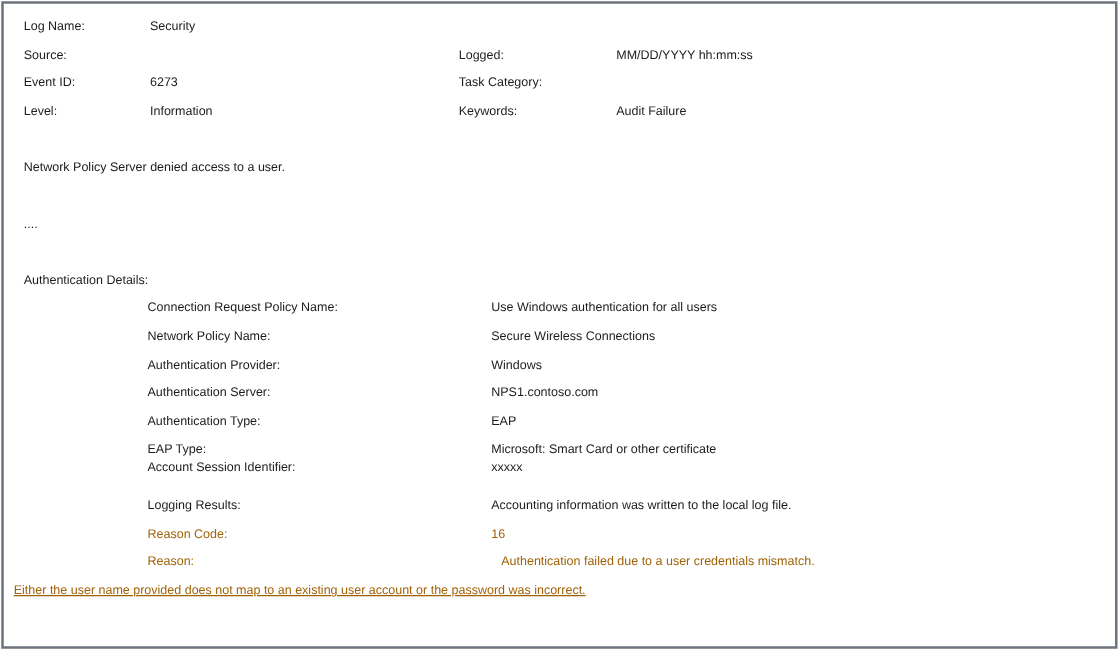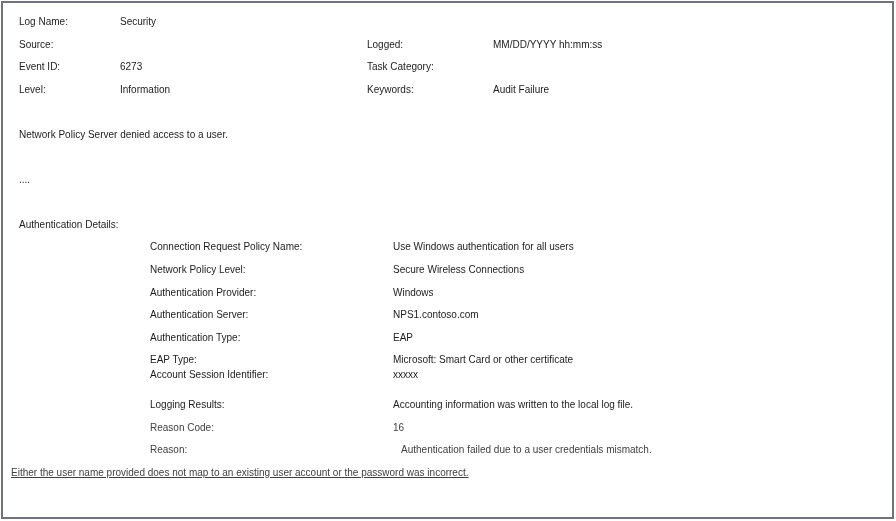--- a/index.html
+++ b/index.html
@@ -11,26 +11,26 @@
     position: absolute; left: 1px; top: 1px; width: 893px; height: 518px;
     box-sizing: border-box; border: 2px solid #6E737D; background: #ffffff;
     color: #1C1C1C; font-size: 10px;
   }
   .ln { position: absolute; left: 0; right: 0; height: 22px; }
   .ln span { position: absolute; white-space: nowrap; top: 0; }
   .l1   { left: 16px; }   
   .v1   { left: 117px; }  
   .l2   { left: 364px; }  
   .v2   { left: 490px; }  
-  .dl   { left: 115px; margin-left: 32px; }  
+  .dl   { left: 115px; }  
   .dv   { left: 390px; }  
   .dv.indent { left: 398px; }
   .full { left: 16px; }   
   .edge { left: 8px; text-decoration: underline; }    
-  .red span, span.red { color: #404040; }
+  .red span, span.red { color: #a16207; }
 </style>
 </head>
 <body>
 
 <div class="frame">
 
   <div class="ln" style="top:13px">
     <span class="l1">Log Name:</span>
     <span class="v1">Security</span>
   </div>
@@ -59,21 +59,21 @@
   </div>
   <div class="ln" style="top:216px">
     <span class="full">Authentication Details:</span>
   </div>
 
   <div class="ln" style="top:238px">
     <span class="dl">Connection Request Policy Name:</span>
     <span class="dv">Use Windows authentication for all users</span>
   </div>
   <div class="ln" style="top:261px">
-    <span class="dl">Network Policy Level:</span>
+    <span class="dl">Network Policy Name:</span>
     <span class="dv">Secure Wireless Connections</span>
   </div>
   <div class="ln" style="top:284px">
     <span class="dl">Authentication Provider:</span>
     <span class="dv">Windows</span>
   </div>
   <div class="ln" style="top:306px">
     <span class="dl">Authentication Server:</span>
     <span class="dv">NPS1.contoso.com</span>
   </div>

